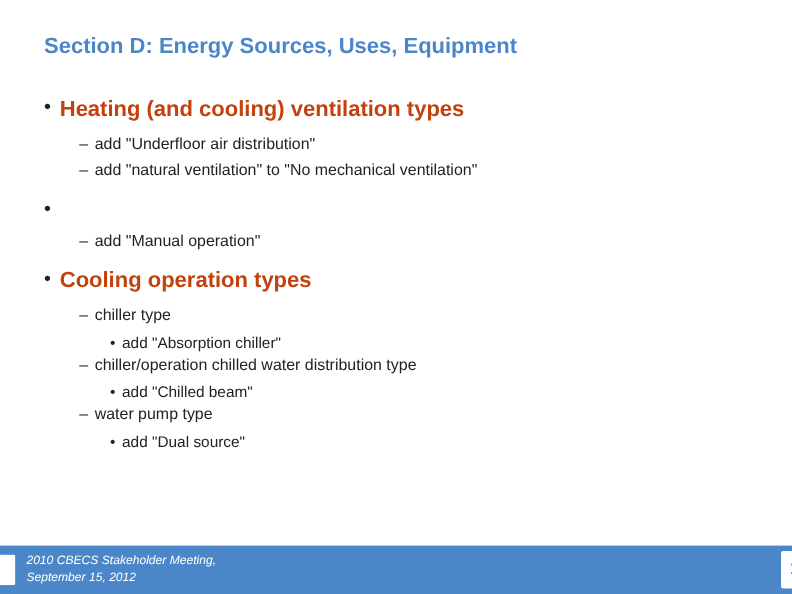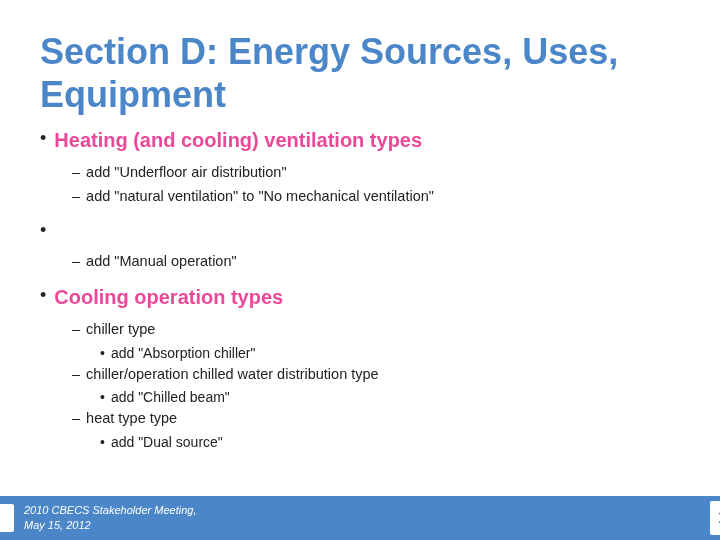--- a/index.html
+++ b/index.html
@@ -21,23 +21,23 @@
       width: 720px;
       height: 540px;
       background: #ffffff;
       display: flex;
       flex-direction: column;
       padding: 30px 40px 0 40px;
     }
 
     .title {
       color: #4a86c8;
-      font-size: 36px;
+      font-size: 20px;
       font-weight: bold;
-      margin-bottom: 10px;
+      margin-bottom: 31px;
       line-height: 1.2;
     }
 
     .content {
       flex: 1;
       font-size: 15px;
       color: #222;
     }
 
     .bullet-main {
@@ -50,21 +50,21 @@
       font-size: 18px;
       color: #222;
       margin-right: 8px;
       line-height: 1.4;
       flex-shrink: 0;
     }
 
     .bullet-main .bullet-text {
       font-size: 20px;
       font-weight: bold;
-      color: #ec4899;
+      color: #c2410c;
       line-height: 1.4;
     }
 
     .sub-list {
       margin-left: 32px;
       margin-bottom: 10px;
     }
 
     .sub-item {
       display: flex;
@@ -199,40 +199,40 @@
       </div>
       <div class="sub-sub-list">
         <div class="sub-sub-item">
           <span class="sub-dot">•</span>
           <span>add "Chilled beam"</span>
         </div>
       </div>
 
       <div class="sub-item">
         <span class="dash">–</span>
-        <span>heat type type</span>
+        <span>water pump type</span>
       </div>
       <div class="sub-sub-list">
         <div class="sub-sub-item">
           <span class="sub-dot">•</span>
           <span>add "Dual source"</span>
         </div>
       </div>
     </div>
 
   </div>
 
   <div class="footer">
     <div class="footer-left">
 
       <svg class="eia-logo" viewBox="0 0 38 28" xmlns="http://www.w3.org/2000/svg">
         <rect width="38" height="28" fill="#ffffff" rx="2"></rect>
         <text x="4" y="20" font-size="13" font-weight="bold" fill="#4a86c8" font-family="Arial">eia</text>
       </svg>
       <div>
         <div class="footer-text">2010 CBECS Stakeholder Meeting,</div>
-        <div class="footer-text">May 15, 2012</div>
+        <div class="footer-text">September 15, 2012</div>
       </div>
     </div>
     <div class="page-number">16</div>
   </div>
 
 </div>
 
 </body></html>

